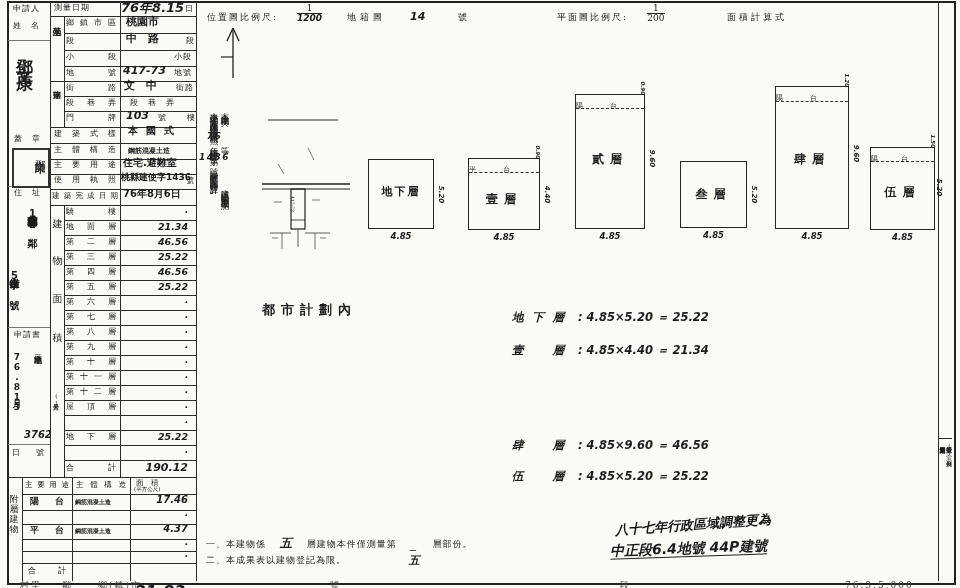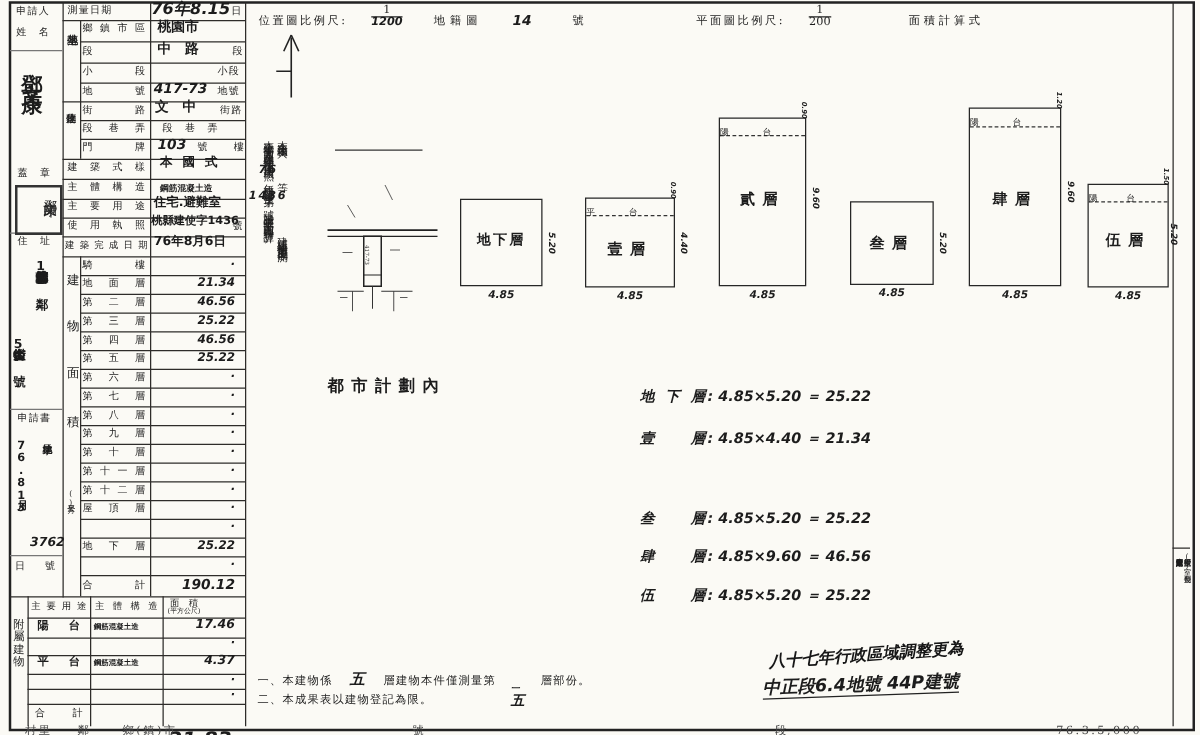--- a/index.html
+++ b/index.html
@@ -17,21 +17,21 @@
   .fv{left:124px;width:64px;text-align:right;font-size:9.5px;}
   .outer{position:absolute;left:7px;top:1px;width:945px;height:580px;border:2px solid #222;}
   .box{position:absolute;border:1.3px solid #262626;background:transparent;}
   .pname{position:absolute;left:0;right:0;text-align:center;font-weight:700;letter-spacing:6px;font-size:12px;}
   .wdim{position:absolute;left:0;right:0;bottom:-12px;text-align:center;font-size:8.5px;}
   .hdim{position:absolute;right:-16px;top:45%;transform:rotate(90deg);font-size:7px;}
   .pstrip{position:absolute;left:0;right:0;top:0;border-bottom:1px dashed #333;text-align:left;}
   .sdim{position:absolute;right:-1px;top:0;transform:rotate(90deg);transform-origin:right top;font-size:5.5px;}
   .calc{left:512px;width:400px;font-size:11.5px;}
   .cl{display:inline-block;width:52px;text-align:justify;text-align-last:justify;}
-  .cf{margin-left:2px;}
+  .cf{margin-left:14px;}
   .frac{display:inline-block;text-align:center;font-size:9px;vertical-align:middle;}
   .frac b{display:block;border-bottom:1px solid #222;padding:0 6px;font-weight:400;}
   .seal{position:absolute;left:12px;top:148px;width:32px;height:34px;border:2px solid #333;
         writing-mode:vertical-rl;text-orientation:upright;font-size:11px;line-height:15px;
         padding:1px;letter-spacing:1px;color:#222;}
   .bstr{top:581px;font-size:9px;color:#444;letter-spacing:2px;}
   .grid i{display:block;}
 </style>
 </head>
 <body>
@@ -292,21 +292,20 @@
       <span style="font-size:7px;letter-spacing:8px">陽　台</span>
       <span class="sdim hand">1.50</span>
     </div>
     <span class="pname" style="top:38px">伍層</span>
     <span class="wdim hand">4.85</span>
     <span class="hdim hand" style="right:-13px">5.20</span>
   </div>
 
   <div class="ab calc" style="top:312px"><span class="cl hand">地下層</span><span class="cf hand">: 4.85×5.20 ＝ 25.22</span></div>
   <div class="ab calc" style="top:345px"><span class="cl hand">壹層</span><span class="cf hand">: 4.85×4.40 ＝ 21.34</span></div>
-  <div class="ab calc" style="top:409px"><span class="cl hand">叁層</span><span class="cf hand">: 4.85×5.20 ＝ 25.22</span></div>
   <div class="ab calc" style="top:440px"><span class="cl hand">肆層</span><span class="cf hand">: 4.85×9.60 ＝ 46.56</span></div>
   <div class="ab calc" style="top:471px"><span class="cl hand">伍層</span><span class="cf hand">: 4.85×5.20 ＝ 25.22</span></div>
 
   <span class="ab hand" style="left:615px;top:518px;font-size:13px;transform:rotate(-4deg);color:#161616">八十七年行政區域調整更為</span>
   <span class="ab hand" style="left:610px;top:541px;font-size:14px;transform:rotate(-2deg);border-bottom:1.5px solid #222;padding-bottom:1px">中正段6.4地號 44P建號</span>
 
   <div class="ab" style="left:206px;top:537px;font-size:9px;letter-spacing:1px">
     <span>一、本建物係</span>
     <span class="hand" style="font-size:12px;margin:0 10px">五</span>
     <span>層建物本件僅測量第</span>

